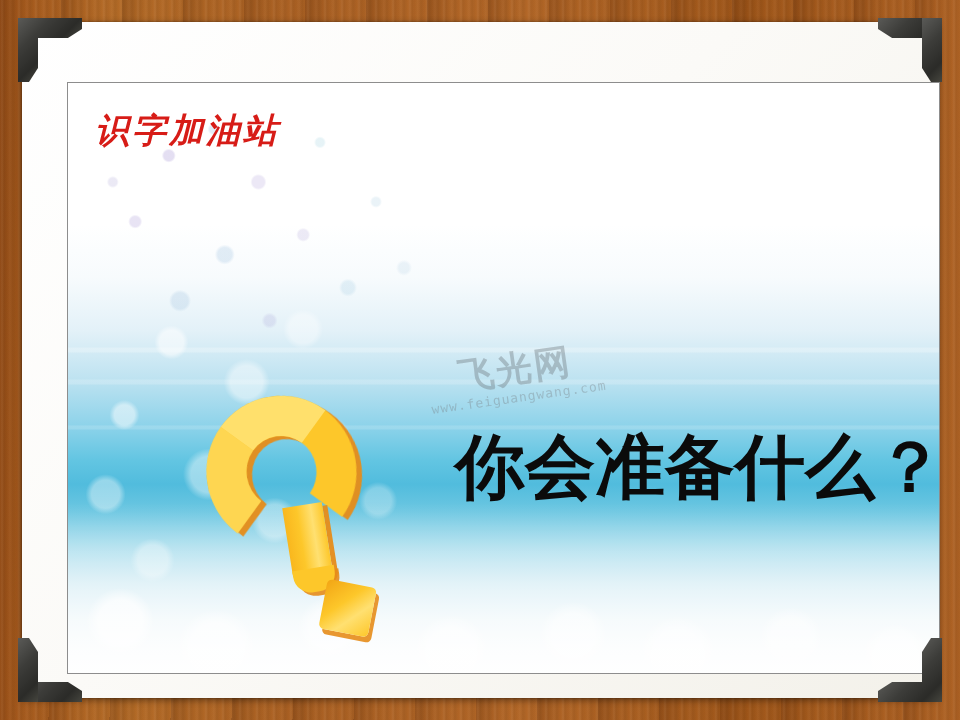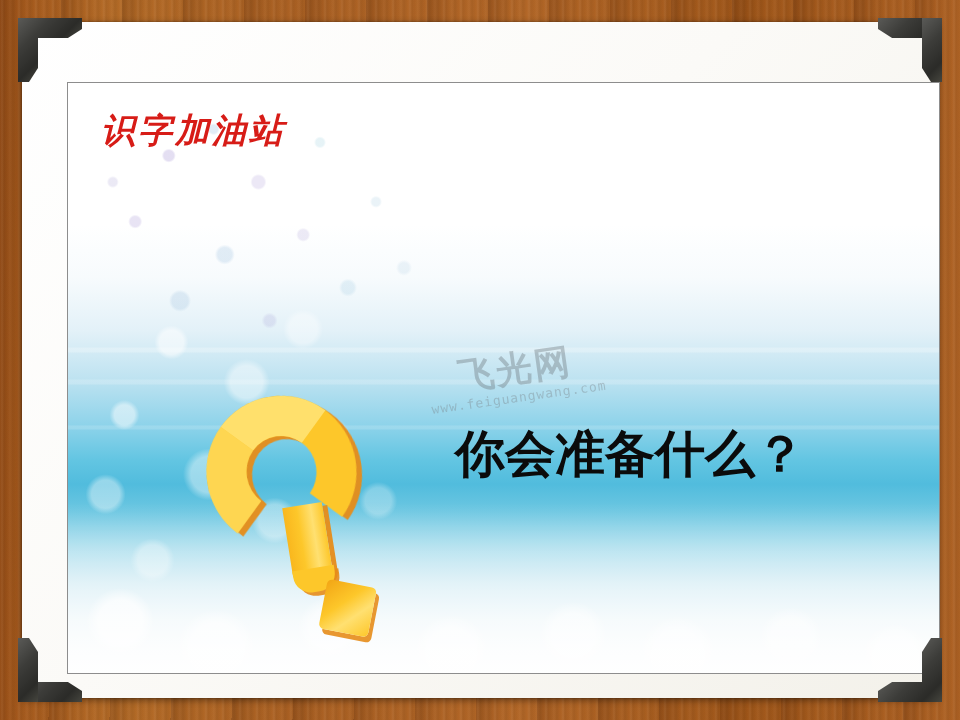--- a/index.html
+++ b/index.html
@@ -202,41 +202,40 @@
     position: absolute;
     left: 27px;
     top: 25px;
     font-family: "Liberation Serif", "DejaVu Serif", serif;
     font-size: 34px;
     font-weight: bold;
     font-style: italic;
     letter-spacing: 3px;
     color: #d71c17;
     white-space: nowrap;
-    margin-left: 6px;
   }
 
   .body-line-1 {
     position: absolute;
     left: 127px;
     top: 178px;
     font-family: "DejaVu Sans", "Liberation Sans", sans-serif;
     font-size: 62px;
     font-weight: bold;
     color: #0b0b0b;
     white-space: nowrap;
     letter-spacing: 0px;
   }
 
   .body-line-2 {
     position: absolute;
     left: 387px;
     top: 338px;
     font-family: "DejaVu Sans", "Liberation Sans", sans-serif;
-    font-size: 50px;
+    font-size: 70px;
     font-weight: bold;
     color: #0b0b0b;
     white-space: nowrap;
   }
 
   
   .watermark {
     position: absolute;
     left: 360px;
     top: 268px;

